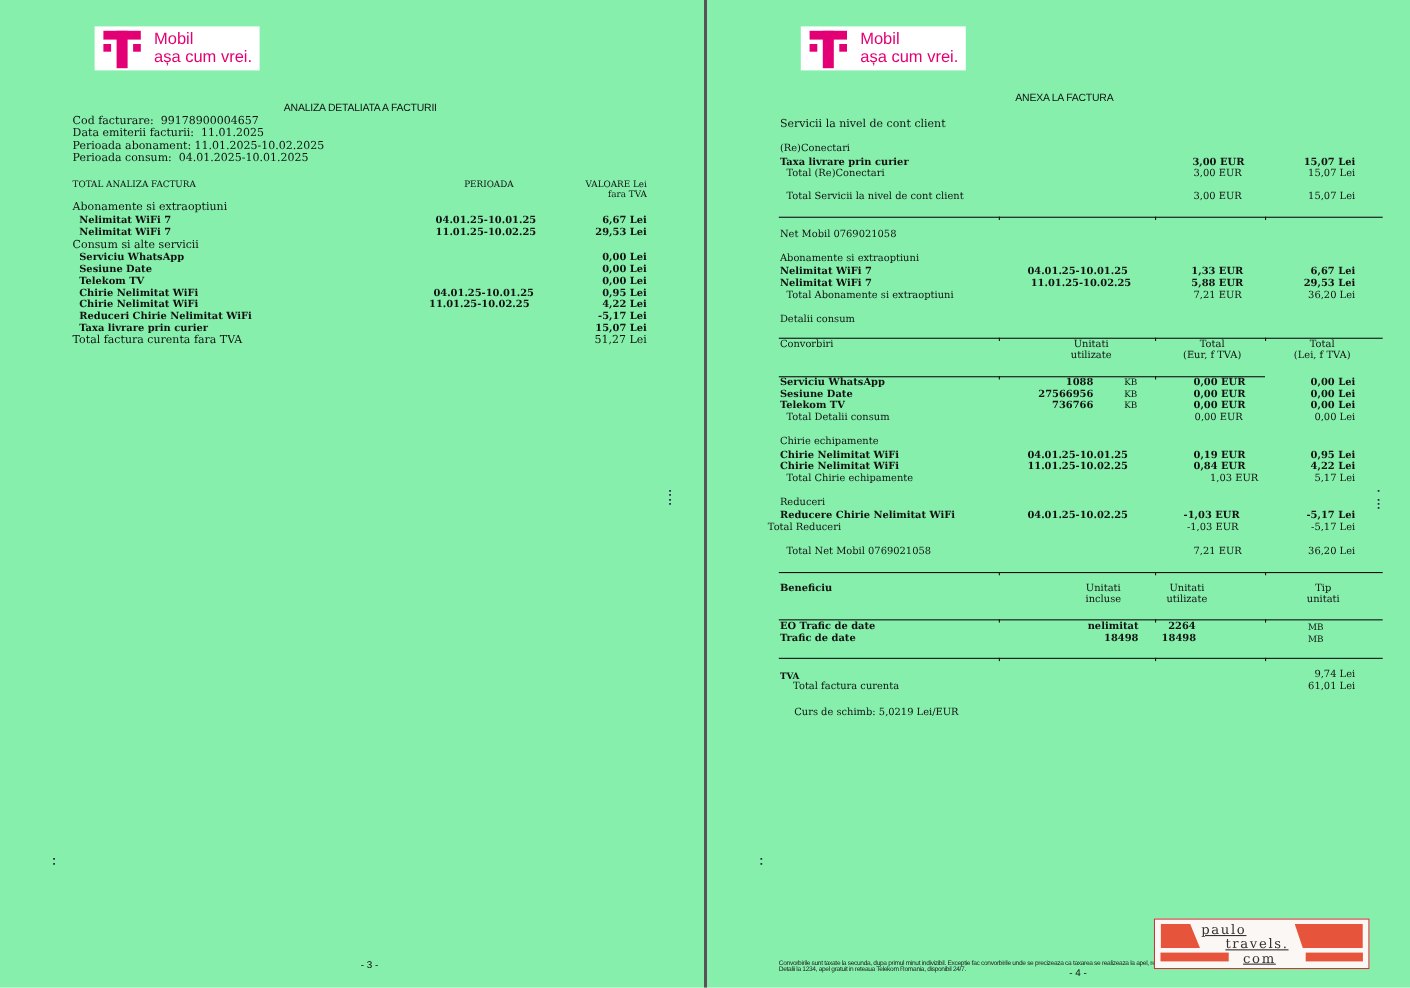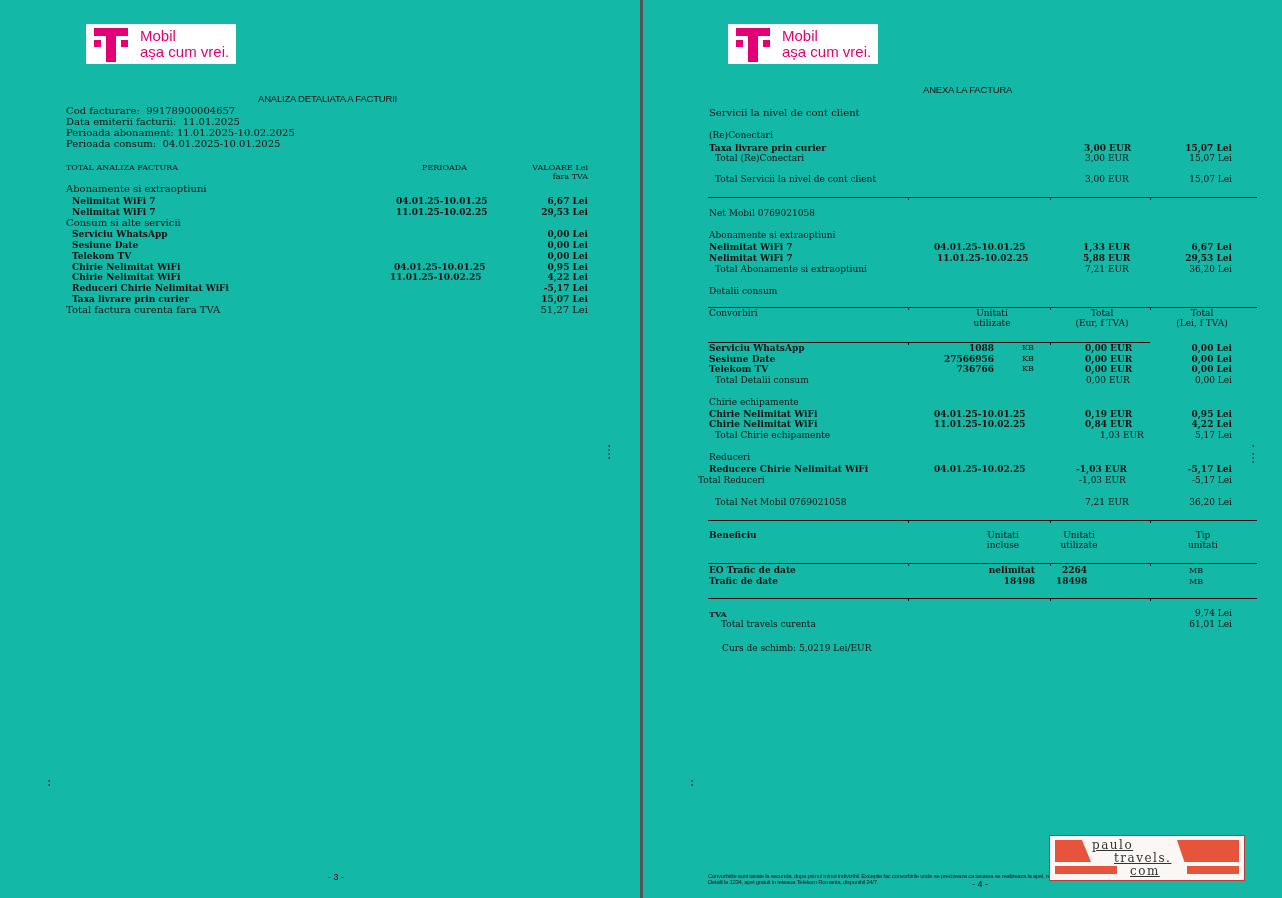--- a/index.html
+++ b/index.html
@@ -3,21 +3,21 @@
   <meta charset="utf-8">
   <style>
     html, body { margin: 0; padding: 0; }
     body {
       width: 1282px; height: 898px; overflow: hidden;
       background: #f9f8f5;
       position: relative;
       font-family: "DejaVu Serif", serif;
       color: #111;
     }
-    .page { position: absolute; top: 0; height: 898px; background: #14b8a6; }
+    .page { position: absolute; top: 0; height: 898px; background: #86efac; }
     #page-left { left: 0; width: 640px; }
     #page-right { left: 643px; width: 639px; }
     .divider { position: absolute; left: 640px; top: 0; width: 3px; height: 898px; background: #555; }
 
     .logo { position: absolute; top: 24px; width: 150px; height: 40px; background: #fff; }
     .logo .t-mark { position: absolute; left: 8px; top: 4px; width: 34px; height: 34px; }
     .logo .t-bar { position: absolute; left: 0; top: 0; width: 34px; height: 8px; background: #e20074; }
     .logo .t-stem { position: absolute; left: 12px; top: 0; width: 10px; height: 34px; background: #e20074; }
     .logo .t-dot { position: absolute; top: 12px; width: 7px; height: 7px; background: #e20074; }
     .logo .t-dot.l { left: 0; } .logo .t-dot.r { left: 27px; }
@@ -265,21 +265,21 @@
 <div class="abs t9 b" style="left:1056px;top:576px;">18498</div>
 <div class="abs t8" style="left:1189px;top:577px;">MB</div>
 
 <div class="hline" style="left:708px;top:598px;width:549px;"></div>
 <div class="tick" style="left:908px;top:598px;"></div>
 <div class="tick" style="left:1050px;top:598px;"></div>
 <div class="tick" style="left:1150px;top:598px;"></div>
 
 <div class="abs t8 b" style="left:709px;top:609px;">TVA</div>
 <div class="abs t9 r" style="left:1150px;top:608px;width:82px;">9,74 Lei</div>
-<div class="abs t9" style="left:721px;top:619px;">Total  travels  curenta</div>
+<div class="abs t9" style="left:721px;top:619px;">Total  factura  curenta</div>
 <div class="abs t9 r" style="left:1150px;top:619px;width:82px;">61,01 Lei</div>
 
 <div class="abs t9" style="left:709px;top:643px;margin-left:13px;">Curs  de  schimb:   5,0219  Lei/EUR</div>
 
 <div class="stamp" style="left:1252px;top:444px;">▪<br><br>▪<br>▪<br>▪</div>
 <div class="stamp" style="left:691px;top:779px;">▪<br>▪</div>
 
 <div class="footer-note">
   <div>Convorbirile sunt taxate la secunda, dupa primul minut indivizibil. Exceptie fac convorbirile unde se precizeaza ca taxarea se realizeaza la apel, respectiv la minut.</div>
   <div>Detalii la 1234, apel gratuit in  reteaua Telekom Romania, disponibil 24/7.</div>

